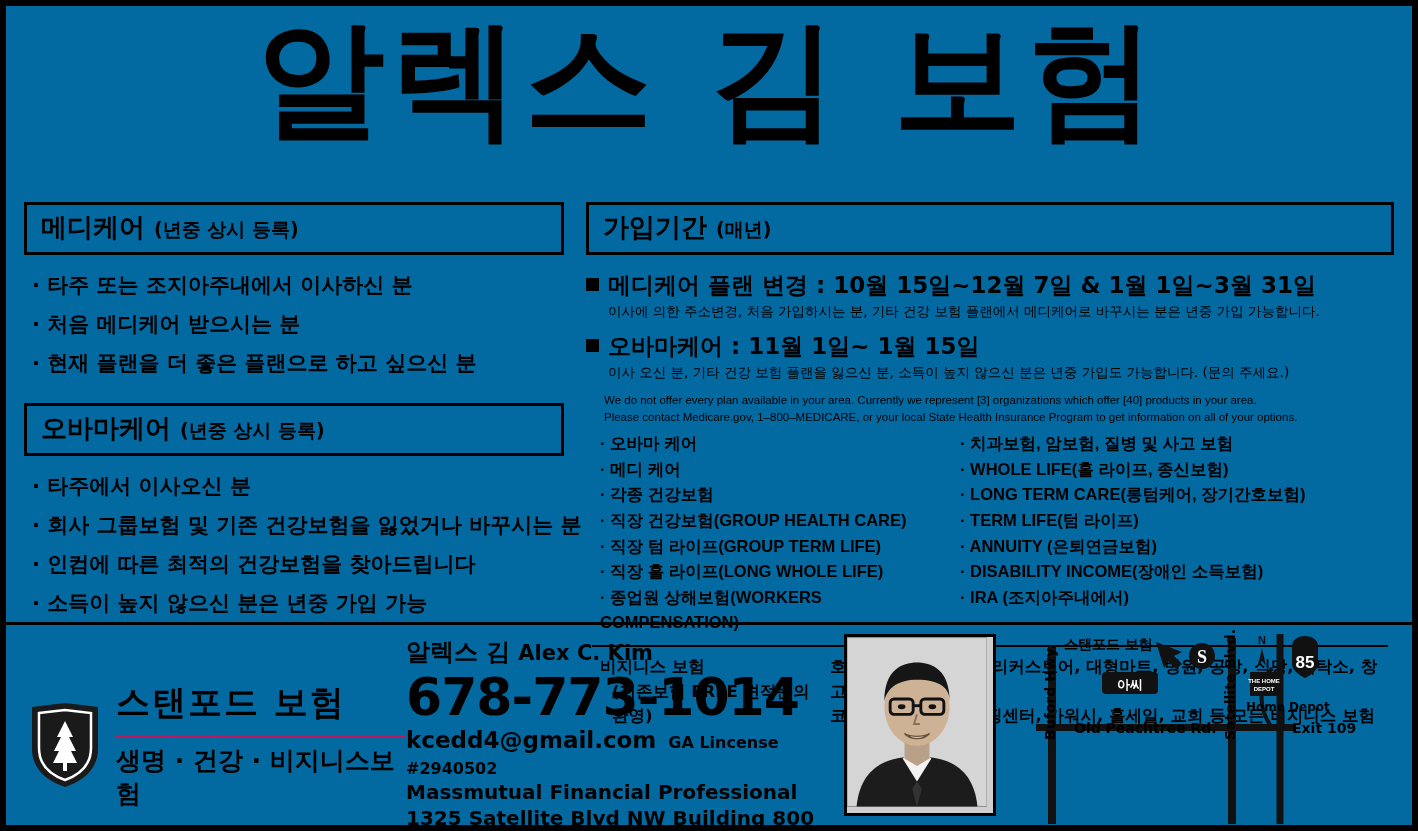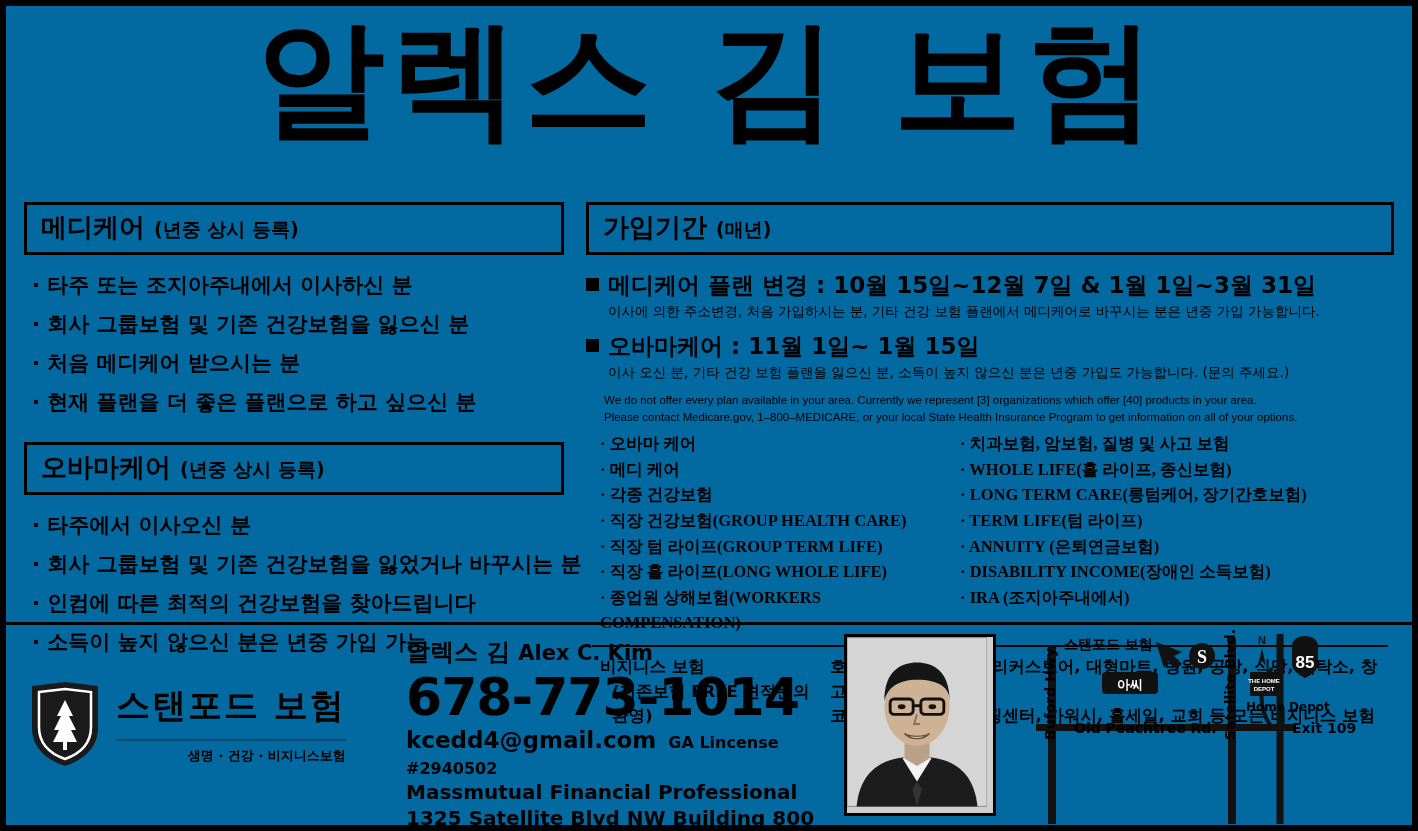--- a/index.html
+++ b/index.html
@@ -92,21 +92,21 @@
   }
   .prodcols{
     display:flex;
     margin-left:14px;
   }
   .prodcols ul{
     list-style:none;margin:0;padding:0;
     font-size:16.5px;
     font-weight:bold;
     line-height:1.55;
-    font-family:Liberation Serif, serif;
+    font-family:Liberation Sans, sans-serif;
   }
   .prodcols ul.left-prod{width:360px;}
   .prodcols ul.left-prod li:before{content:"· ";}
   .prodcols ul.right-prod li:before{content:"· ";}
   .sepline{
     border-top:2px solid #000;
     margin:9px 6px 0 6px;
   }
   .biz{
     display:flex;
@@ -141,23 +141,23 @@
   .shield{
     width:74px;height:88px;
     flex:0 0 auto;
   }
   .logotext{margin-left:14px;}
   .logotext .l1{
     font-size:34px;font-weight:bold;letter-spacing:2px;
     font-family:"DejaVu Sans","Liberation Sans",sans-serif;
   }
   .logotext .l2{
-    font-size:13px;font-weight:bold;margin-top:10px;
-    border-top:2px solid #0c4a6e;padding-top:6px;
-    text-align:right;
+    font-size:25px;font-weight:bold;margin-top:10px;
+    border-top:2px solid #be185d;padding-top:6px;
+    text-align:left;
     font-family:"DejaVu Sans","Liberation Sans",sans-serif;
   }
   
   .contact{
     width:430px;
     padding-top:8px;
     font-family:"DejaVu Sans","Liberation Sans",sans-serif;
   }
   .nameline{font-size:24px;font-weight:bold;}
   .nameline .en{font-size:21px;font-weight:bold;margin-left:8px;}
@@ -200,21 +200,20 @@
     <div class="col-left">
 
       <div class="headwrap">
         <div class="boxhead">
           <span>메디케어</span>
           <span class="small">(년중 상시 등록)</span>
         </div>
       </div>
       <ul class="blist">
         <li>타주 또는 조지아주내에서 이사하신 분</li>
-        <li>회사 그룹보험 및 기존 건강보험을 잃으신 분</li>
         <li>처음 메디케어 받으시는 분</li>
         <li>현재 플랜을 더 좋은 플랜으로 하고 싶으신 분</li>
       </ul>
 
       <div class="headwrap" style="margin-top:26px;">
         <div class="boxhead">
           <span>오바마케어</span>
           <span class="small">(년중 상시 등록)</span>
         </div>
       </div>

